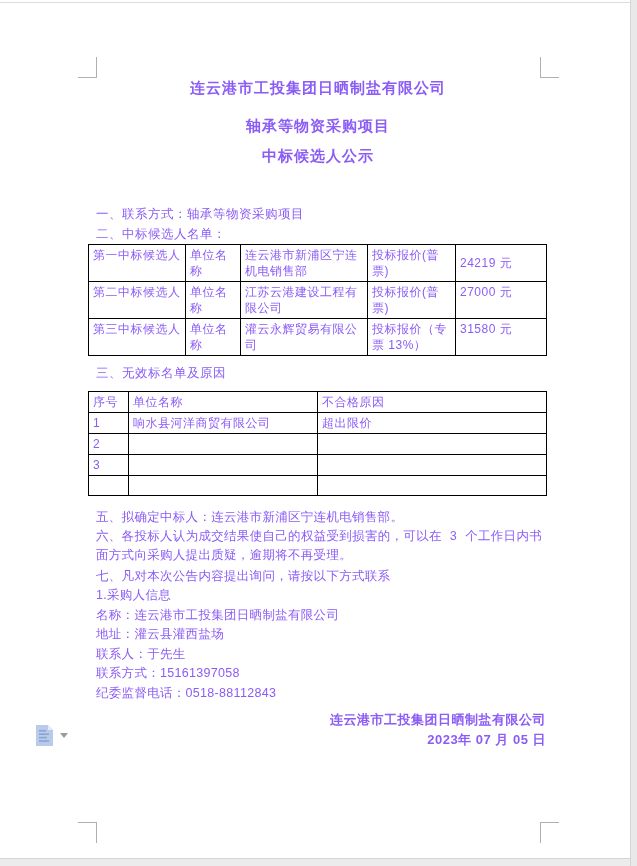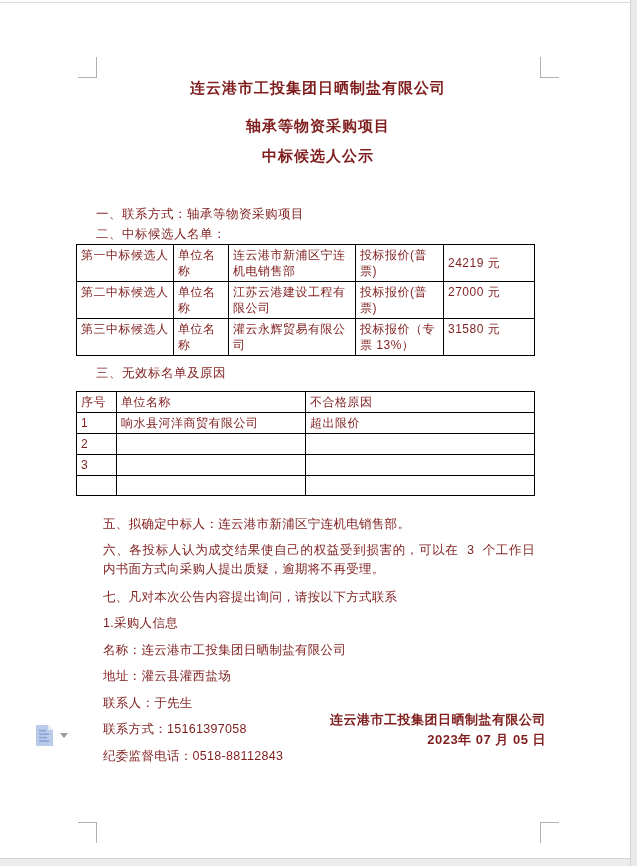--- a/index.html
+++ b/index.html
@@ -2,52 +2,52 @@
 <html><head>
 <meta charset="utf-8">
 <style>
   html,body{margin:0;padding:0;background:#ffffff;}
   .page{
     position:relative;
     width:637px;height:866px;
     background:#ffffff;
     overflow:hidden;
     font-family:"Liberation Sans","DejaVu Sans",sans-serif;
-    color:#7f1d1d;
+    color:#8b5cf6;
   }
   
   .edge-top{position:absolute;left:0;top:2px;width:630px;height:1px;background:#dcdcdc;}
   .edge-right{position:absolute;left:630px;top:0;width:7px;height:866px;background:#e9e9e9;border-left:1px solid #d4d4d4;box-sizing:border-box;}
   .edge-bottom{position:absolute;left:0;top:858px;width:630px;height:8px;background:#ececec;border-top:1px solid #d4d4d4;box-sizing:border-box;}
   
   .crop{position:absolute;width:18px;height:20px;}
   .crop.tl{left:78px;top:57px;border-right:1px solid #b0b0b0;border-bottom:1px solid #b0b0b0;}
   .crop.tr{left:540px;top:57px;border-left:1px solid #b0b0b0;border-bottom:1px solid #b0b0b0;}
   .crop.bl{left:78px;top:822px;border-right:1px solid #b0b0b0;border-top:1px solid #b0b0b0;}
   .crop.br{left:540px;top:822px;border-left:1px solid #b0b0b0;border-top:1px solid #b0b0b0;}
 
   .title-line{position:absolute;left:96px;width:444px;text-align:center;font-size:15px;font-weight:bold;letter-spacing:1px;}
   .t1{top:79px;} .t2{top:117px;} .t3{top:147px;}
 
   .para{position:absolute;left:96px;width:448px;font-size:12.5px;line-height:19px;letter-spacing:0.5px;}
   .p-s1{top:205px;} .p-s2{top:225px;} .p-s3{top:364px;}
 
-  table{border-collapse:collapse;table-layout:fixed;position:absolute;left:76px;background:#fff;}
+  table{border-collapse:collapse;table-layout:fixed;position:absolute;left:88px;background:#fff;}
   td,th{border:1px solid #000;font-size:12px;font-weight:normal;letter-spacing:0.5px;
         padding:2px 4px;vertical-align:top;text-align:left;line-height:16px;overflow:hidden;}
   .tbl-candidates{top:244px;width:458px;}
   .tbl-candidates tr{height:33px;}
   .vmid{vertical-align:middle;}
   .tbl-invalid{top:391px;width:458px;padding-left:20px;}
   .tbl-invalid tr{height:18px;}
   .tbl-invalid tr.hdr{height:20px;}
   .tbl-invalid tr.last{height:20px;}
 
   .body-block{position:absolute;left:96px;top:508px;width:446px;font-size:12.5px;line-height:19.5px;letter-spacing:0.3px;}
-  .body-block p{margin:7px;}
+  .body-block p{margin:0;}
   .p-justify{text-align:justify;font-family:Liberation Mono, monospace;}
 
   .signature{position:absolute;right:91px;top:710px;text-align:right;font-size:13px;font-weight:bold;line-height:20px;letter-spacing:0.5px;}
 
   .paste-btn{position:absolute;left:36px;top:725px;width:34px;height:24px;cursor:pointer;}
   .paste-doc{position:absolute;left:0;top:0;}
   .caret{position:absolute;left:24px;top:8px;width:0;height:0;
          border-left:4px solid transparent;border-right:4px solid transparent;border-top:5px solid #9a9a9a;}
 </style>
 </head>

